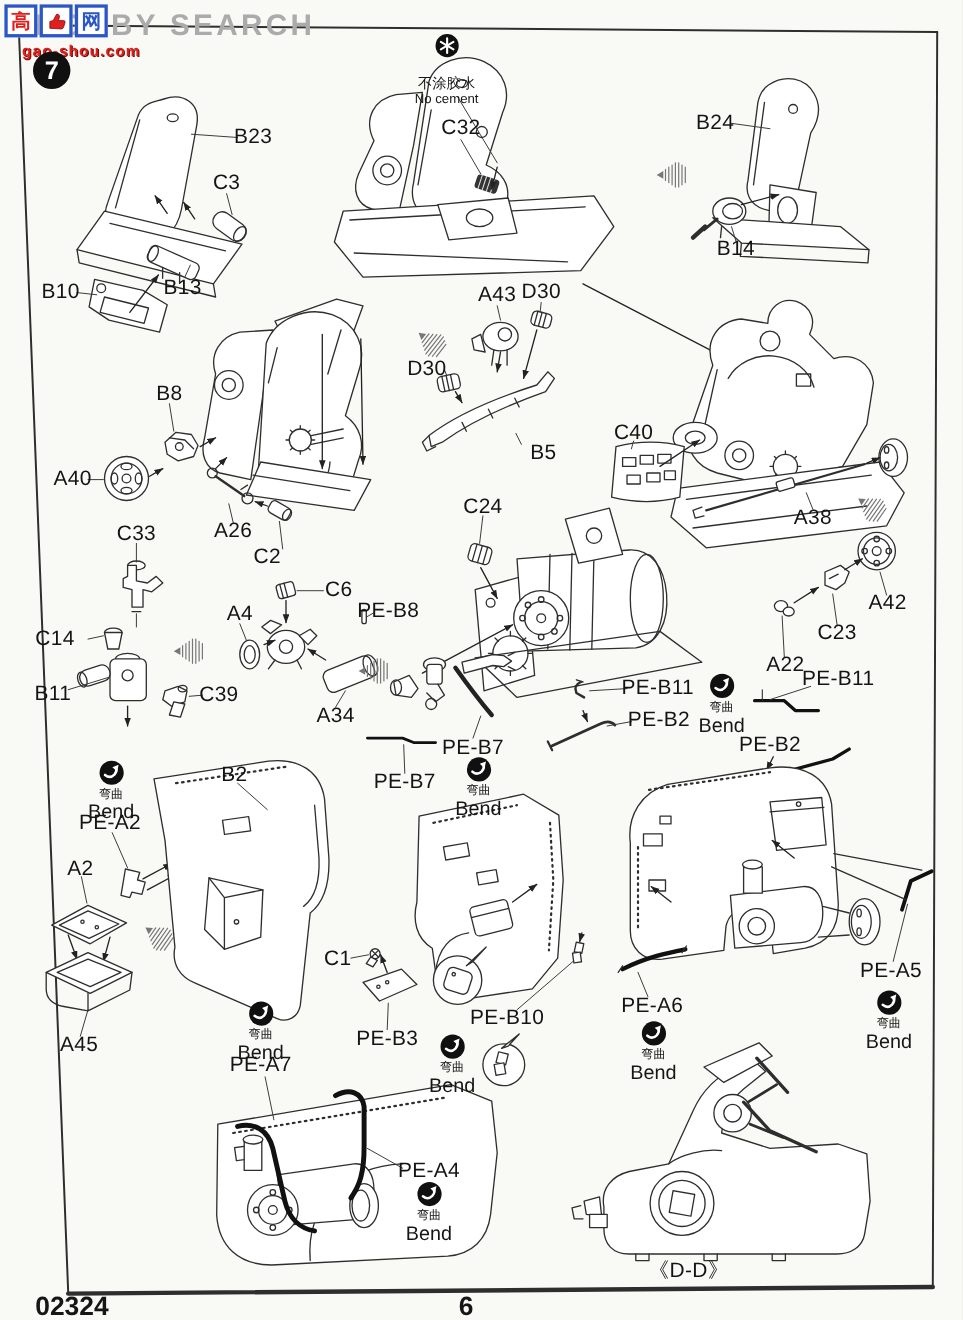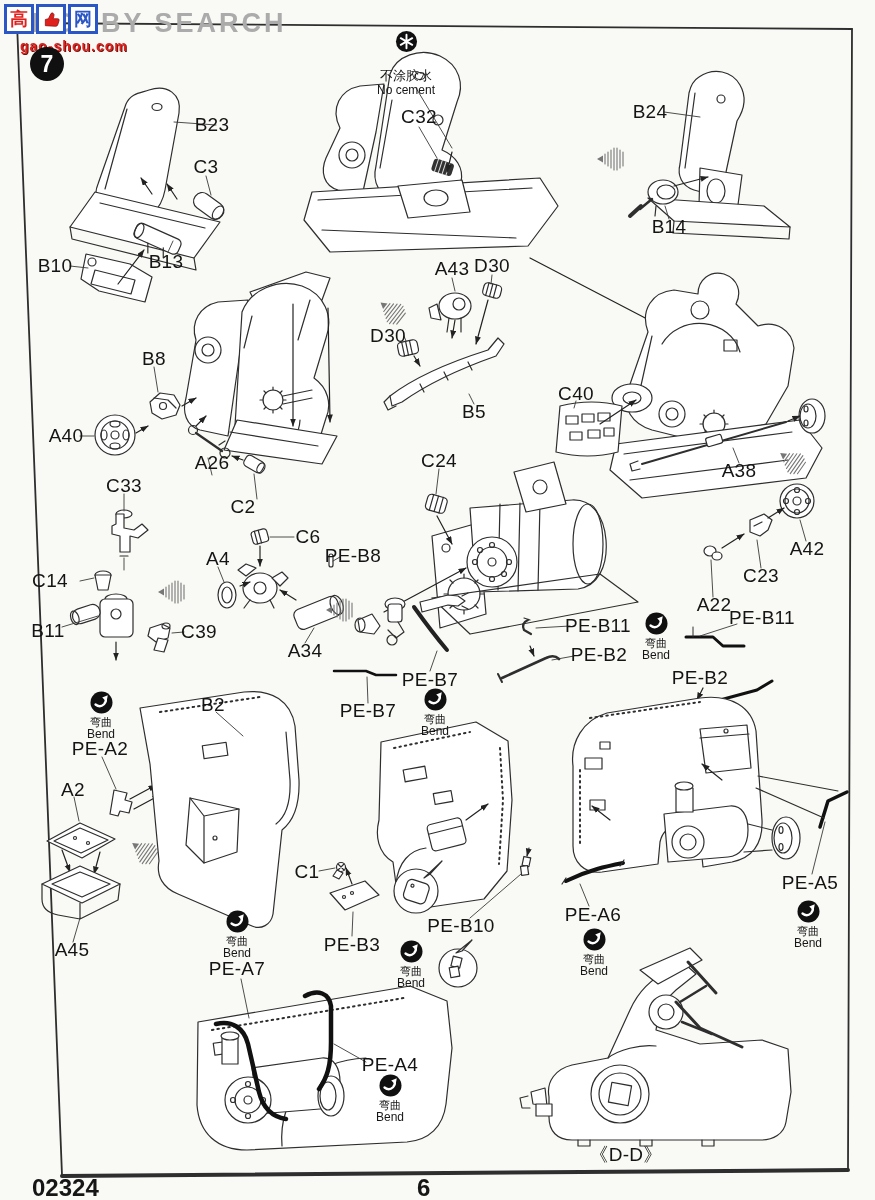--- a/index.html
+++ b/index.html
@@ -5,21 +5,21 @@
   html,body{margin:0;padding:0;background:#e8e8e5;}
   .page{position:relative;width:875px;height:1200px;background:#f9f9f5;overflow:hidden;
         font-family:"Liberation Sans",sans-serif;color:#161616;}
   .art{position:absolute;left:0;top:0;}
   .ld{stroke:#3a3a3a;stroke-width:0.9;}
   .lbl{position:absolute;transform:translate(-50%,-50%);font-size:19px;letter-spacing:0.3px;
        color:#141414;white-space:nowrap;}
   .note{position:absolute;transform:translate(-50%,0);display:flex;flex-direction:column;
         align-items:center;line-height:1.12;text-align:center;}
   .note .zh{font-size:11px;margin-top:2px;}
-  .note .en{font-size:12px;}
+  .note .en{font-size:18px;}
   .nc .zh{font-size:13px;margin-top:16px;}
   .nc .en{font-size:12px;}
   .step-badge{position:absolute;left:47px;top:64px;transform:translate(-50%,-50%);
         width:34px;height:34px;border-radius:50%;background:#101010;color:#fff;
         display:flex;align-items:center;justify-content:center;
         font-size:23px;font-weight:bold;}
   .wm{position:absolute;left:4px;top:2px;width:250px;height:56px;}
   .wm-brand{position:absolute;left:28px;top:6px;font-size:27px;font-weight:bold;
         color:#ababab;letter-spacing:3px;white-space:nowrap;}
   .wm-boxes{position:absolute;left:0px;top:2px;display:flex;gap:2px;}
@@ -623,35 +623,35 @@
   <svg width="23" height="23" viewBox="0 0 24 24">
     <circle cx="12" cy="12" r="11" fill="#101010"></circle>
     <g stroke="#fff" stroke-width="2" stroke-linecap="round">
       <path d="M12,5 V19 M6,8.5 L18,15.5 M18,8.5 L6,15.5"></path>
     </g>
   </svg>
   <span class="zh">不涂胶水</span>
   <span class="en">No cement</span>
 </div>
 
-<span class="lbl" style="left:212px;top:125px">B23</span>
+<span class="lbl" style="left:230px;top:125px">B23</span>
 <span class="lbl" style="left:206px;top:167px">C3</span>
 <span class="lbl" style="left:166px;top:262px">B13</span>
 <span class="lbl" style="left:55px;top:266px">B10</span>
 <span class="lbl" style="left:419px;top:117px">C32</span>
 <span class="lbl" style="left:650px;top:112px">B24</span>
 <span class="lbl" style="left:669px;top:227px">B14</span>
 <span class="lbl" style="left:154px;top:359px">B8</span>
 <span class="lbl" style="left:66px;top:436px">A40</span>
-<span class="lbl" style="left:212px;top:463px">A26</span>
+<span class="lbl" style="left:212px;top:483px">A26</span>
 <span class="lbl" style="left:243px;top:507px">C2</span>
 <span class="lbl" style="left:452px;top:269px">A43</span>
 <span class="lbl" style="left:492px;top:266px">D30</span>
 <span class="lbl" style="left:388px;top:336px">D30</span>
-<span class="lbl" style="left:474px;top:412px">B5</span>
+<span class="lbl" style="left:494px;top:412px">B5</span>
 <span class="lbl" style="left:576px;top:394px">C40</span>
 <span class="lbl" style="left:739px;top:471px">A38</span>
 <span class="lbl" style="left:807px;top:549px">A42</span>
 <span class="lbl" style="left:761px;top:576px">C23</span>
 <span class="lbl" style="left:714px;top:605px">A22</span>
 <span class="lbl" style="left:124px;top:486px">C33</span>
 <span class="lbl" style="left:50px;top:581px">C14</span>
 <span class="lbl" style="left:48px;top:631px">B11</span>
 <span class="lbl" style="left:199px;top:632px">C39</span>
 <span class="lbl" style="left:218px;top:559px">A4</span>

